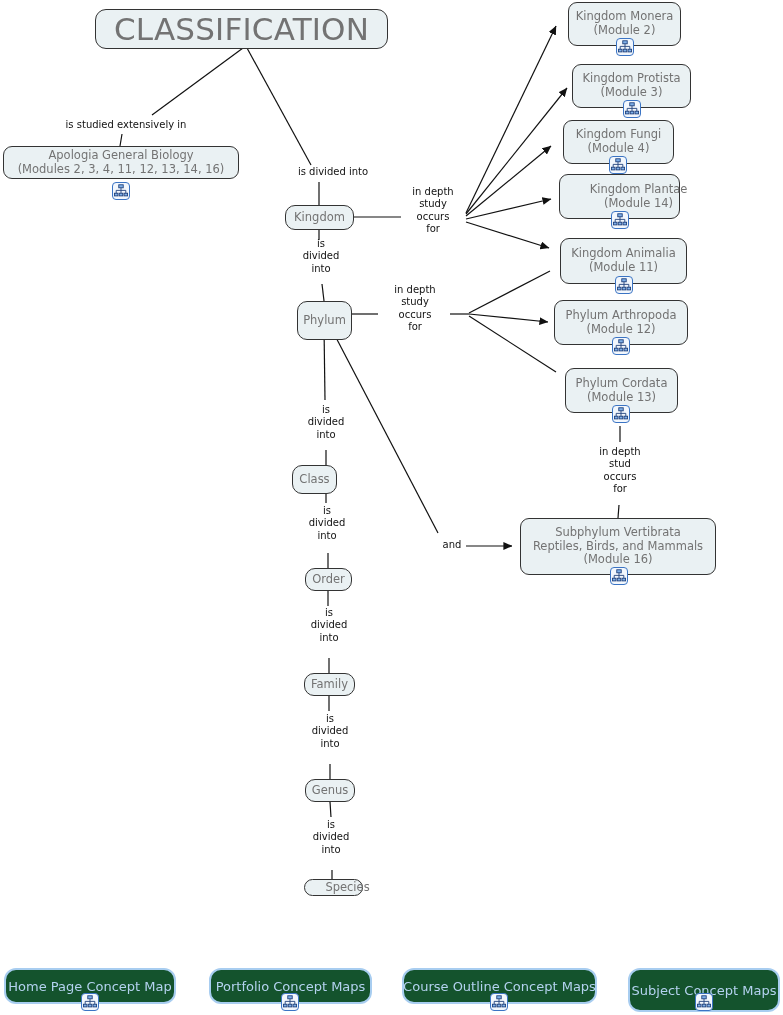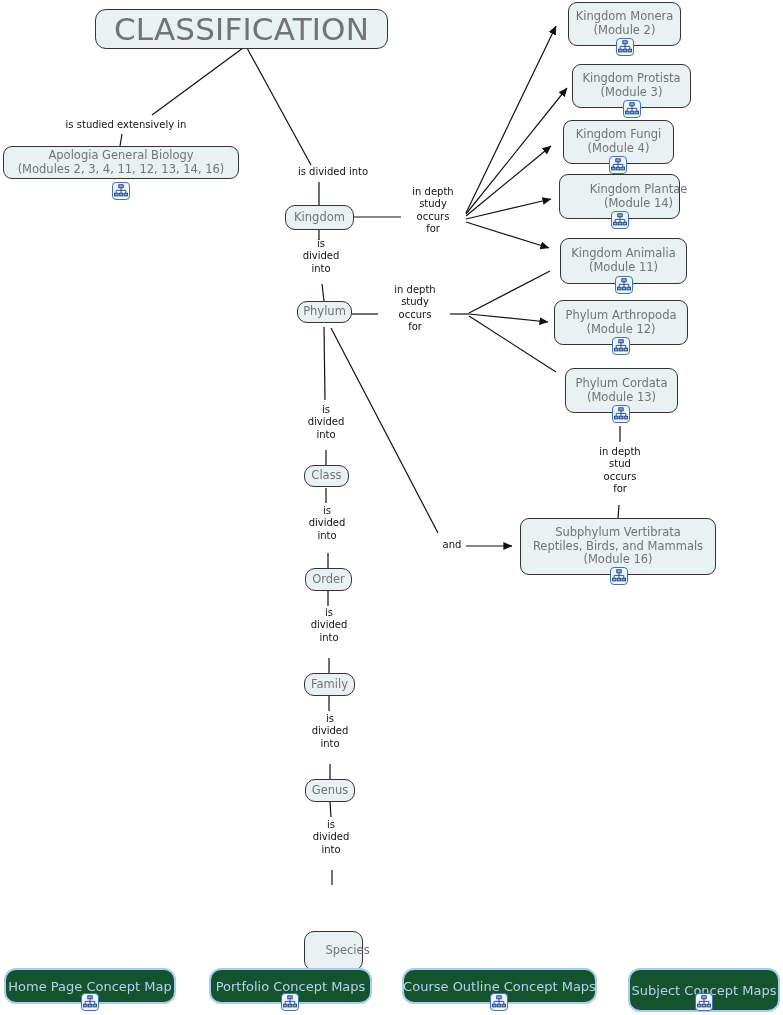--- a/index.html
+++ b/index.html
@@ -186,34 +186,34 @@
 
   <div class="linklabel" style="left:400px; top:186px; width:66px;">in depth
 study
 occurs
 for</div>
 
   <div class="linklabel" style="left:289px; top:238px; width:64px;">is
 divided
 into</div>
 
-  <div class="node small" style="left:297px; top:301px; width:55px; height:22px;">
+  <div class="node small" style="left:297px; top:301px; width:55px; height:39px;">
     <span class="line">Phylum</span>
   </div>
 
   <div class="linklabel" style="left:382px; top:284px; width:66px;">in depth
 study
 occurs
 for</div>
 
   <div class="linklabel" style="left:294px; top:404px; width:64px;">is
 divided
 into</div>
 
-  <div class="node small" style="left:304px; top:465px; width:45px; height:22px;">
+  <div class="node small" style="left:292px; top:465px; width:45px; height:29px;">
     <span class="line">Class</span>
   </div>
 
   <div class="linklabel" style="left:295px; top:505px; width:64px;">is
 divided
 into</div>
 
   <div class="node small" style="left:305px; top:568px; width:47px; height:23px;">
     <span class="line">Order</span>
   </div>
@@ -231,21 +231,21 @@
 into</div>
 
   <div class="node small" style="left:305px; top:779px; width:50px; height:23px;">
     <span class="line">Genus</span>
   </div>
 
   <div class="linklabel" style="left:299px; top:819px; width:64px;">is
 divided
 into</div>
 
-  <div class="node small" style="left:304px; top:931px; width:59px; height:40px;padding-left:34px;">
+  <div class="node small" style="left:304px; top:879px; width:59px; height:17px;padding-left:34px;">
     <span class="line">Species</span>
   </div>
 
   <div class="linklabel" style="left:438px; top:539px; width:28px;">and</div>
 
   <div class="node" style="left:568px; top:2px; width:113px; height:44px;">
     <span class="line">Kingdom Monera</span>
     <span class="line">(Module 2)</span>
   </div>
   <span class="cmicon" style="left:616px; top:38px;">

